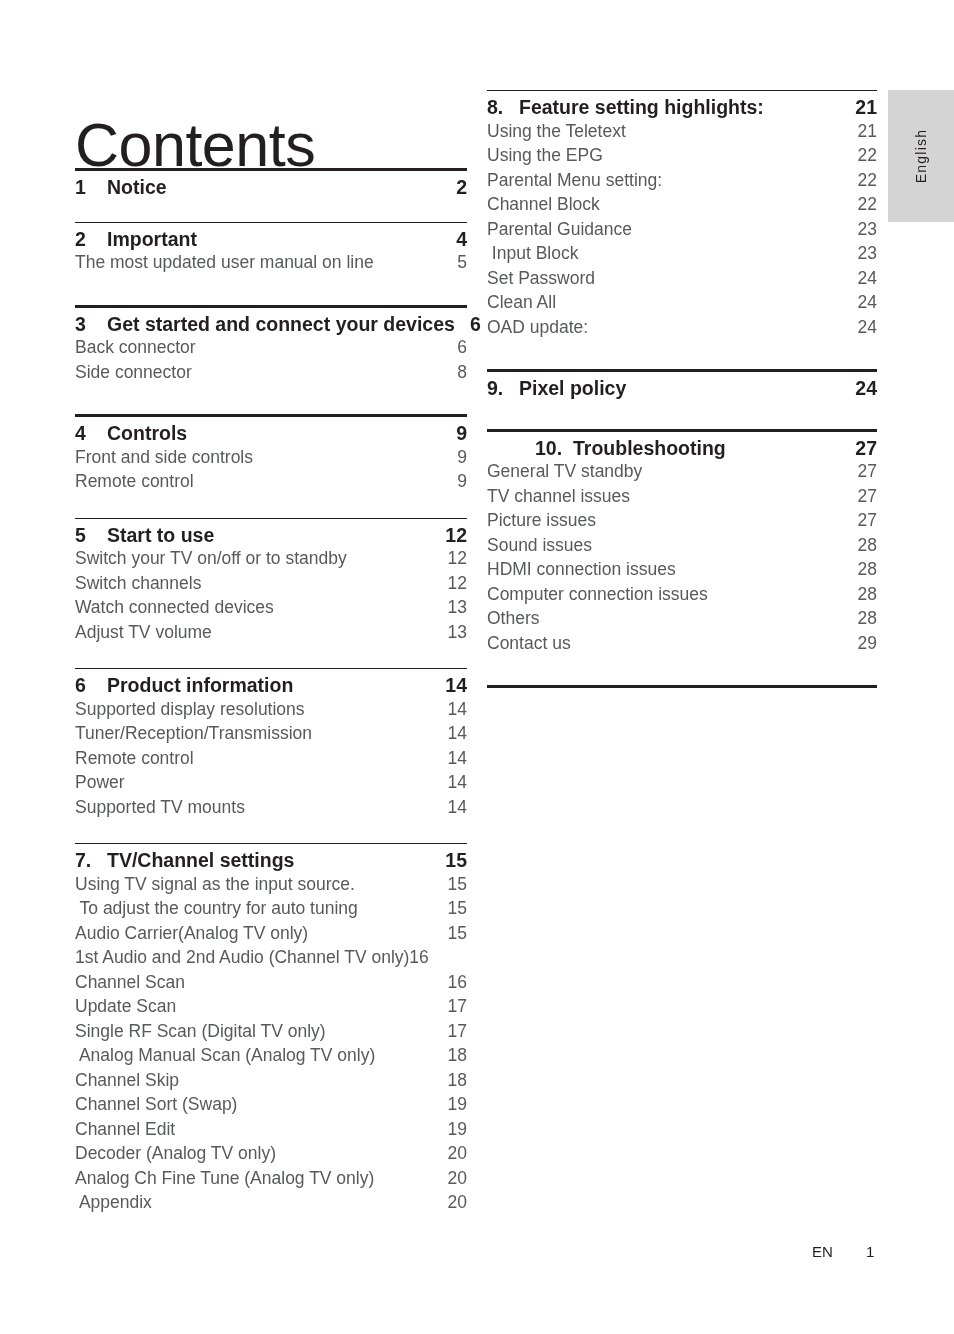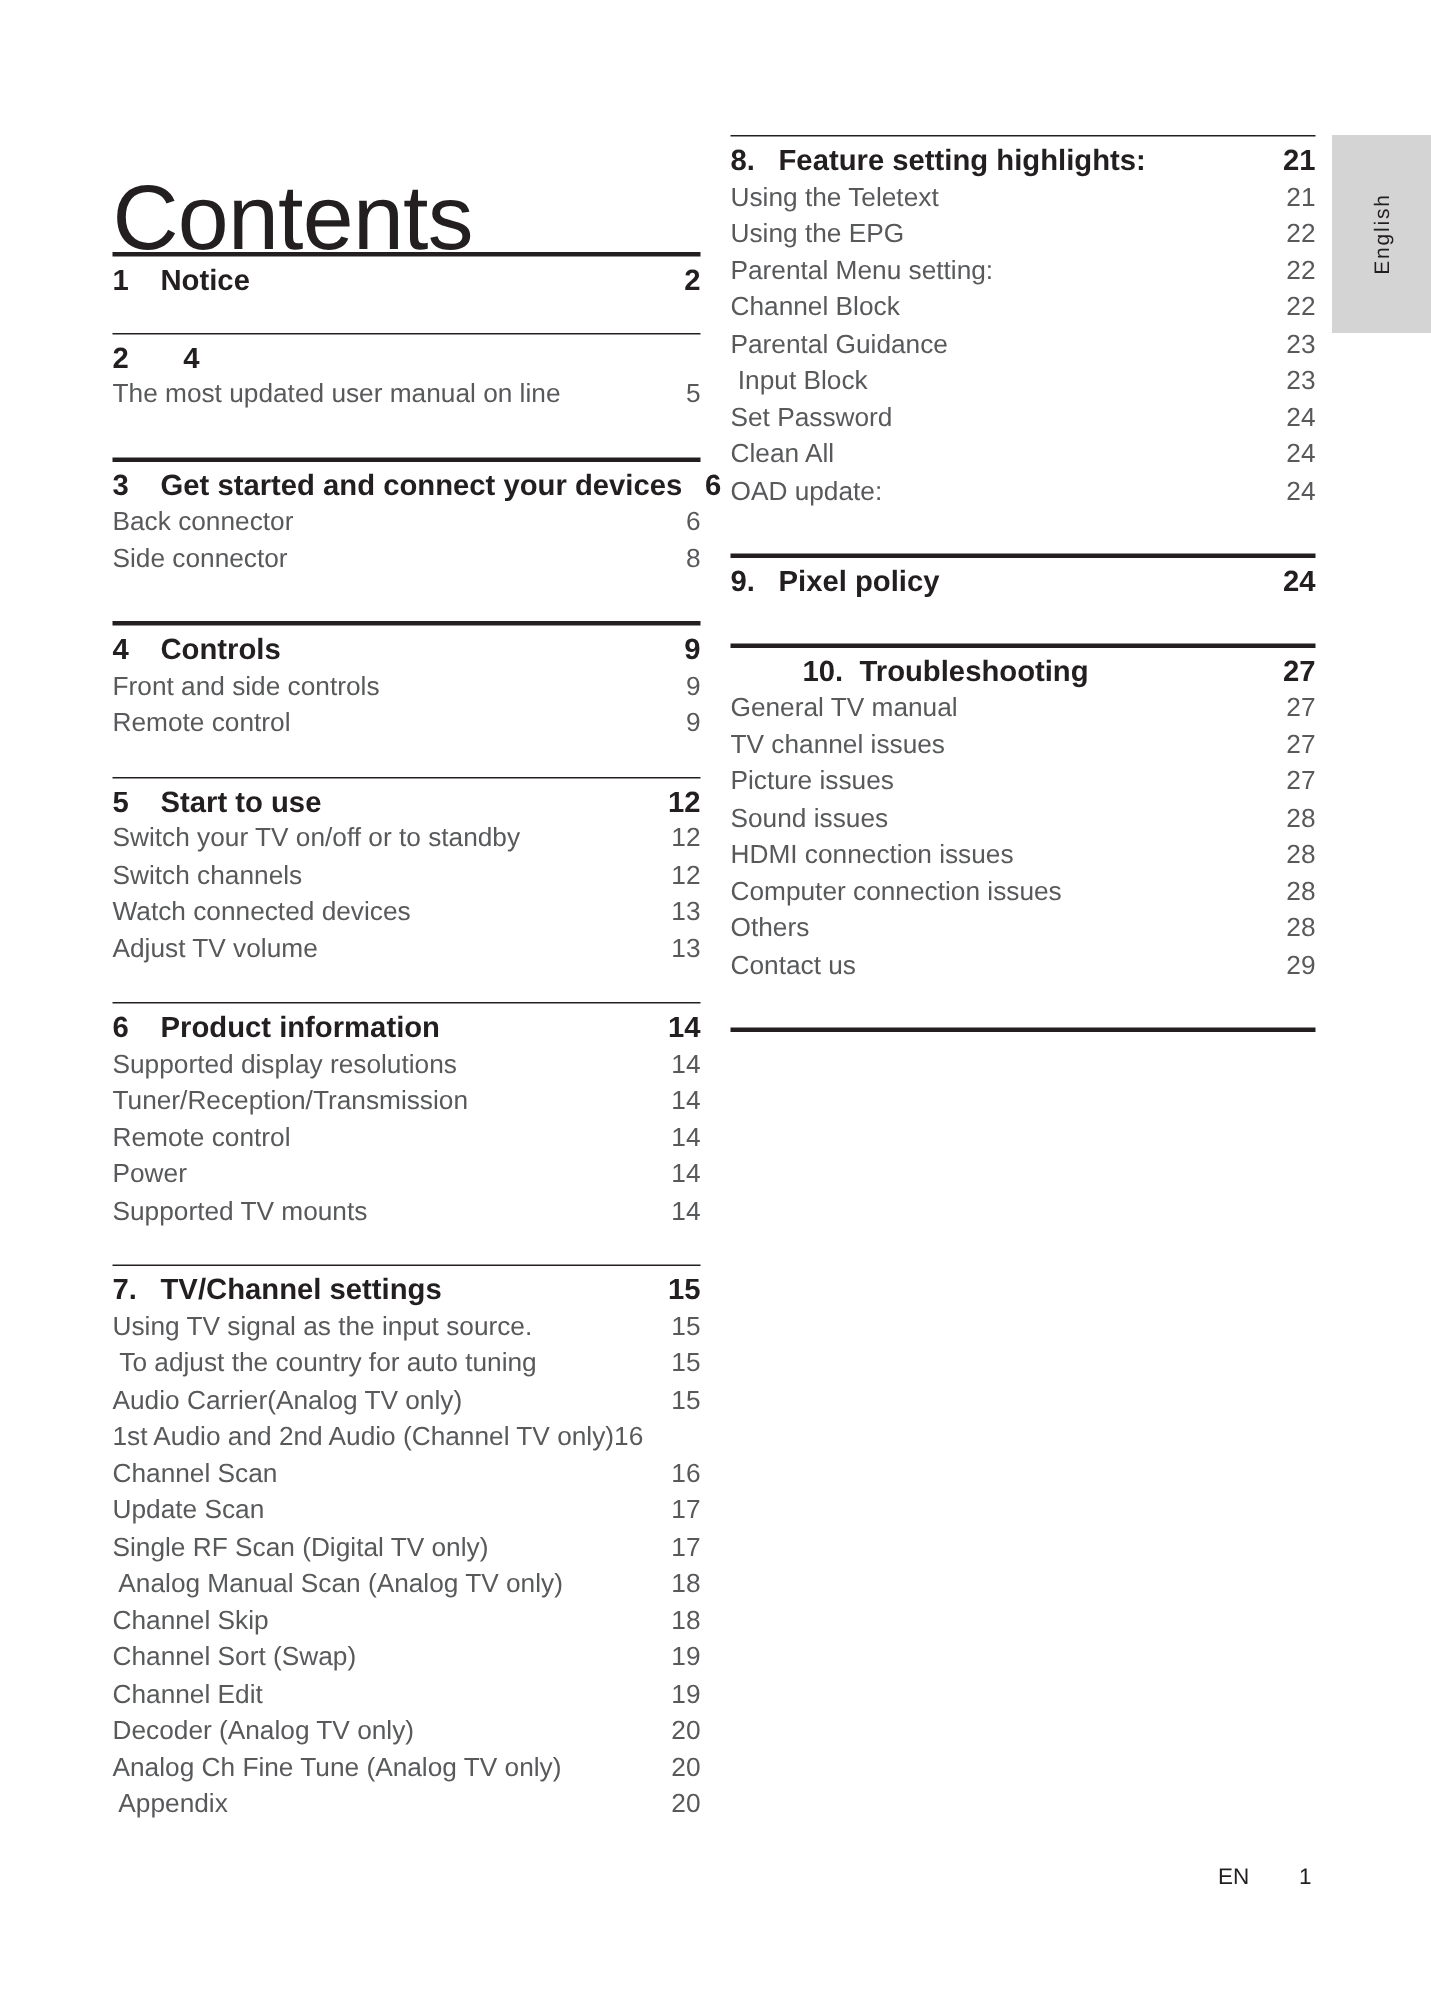--- a/index.html
+++ b/index.html
@@ -164,20 +164,21 @@
     <div class="sec-head">
       <span class="sec-num">1</span>
       <span class="sec-title">Notice</span>
       <span class="sec-page">2</span>
     </div>
     <div class="block-gap-sm"></div>
     <div class="rule rule-thin"></div>
     <div class="head-gap"></div>
     <div class="sec-head">
       <span class="sec-num">2</span>
+      <span class="sec-title">Important</span>
       <span class="sec-page">4</span>
     </div>
     <div class="sub-list">
       <div class="sub">
         <span class="sub-label">The most updated user manual on line</span>
         <span class="sub-page">5</span>
       </div>
     </div>
     <div class="block-gap-md"></div>
     <div class="rule rule-thick"></div>
@@ -395,21 +396,21 @@
     <div class="block-gap-md"></div>
     <div class="rule rule-thick"></div>
     <div class="head-gap"></div>
     <div class="sec-head">
       <span class="sec-num wide">10.</span>
       <span class="sec-title">Troubleshooting</span>
       <span class="sec-page">27</span>
     </div>
     <div class="sub-list">
       <div class="sub">
-        <span class="sub-label">General TV manual</span>
+        <span class="sub-label">General TV standby</span>
         <span class="sub-page">27</span>
       </div>
       <div class="sub">
         <span class="sub-label">TV channel issues</span>
         <span class="sub-page">27</span>
       </div>
       <div class="sub">
         <span class="sub-label">Picture issues</span>
         <span class="sub-page">27</span>
       </div>

